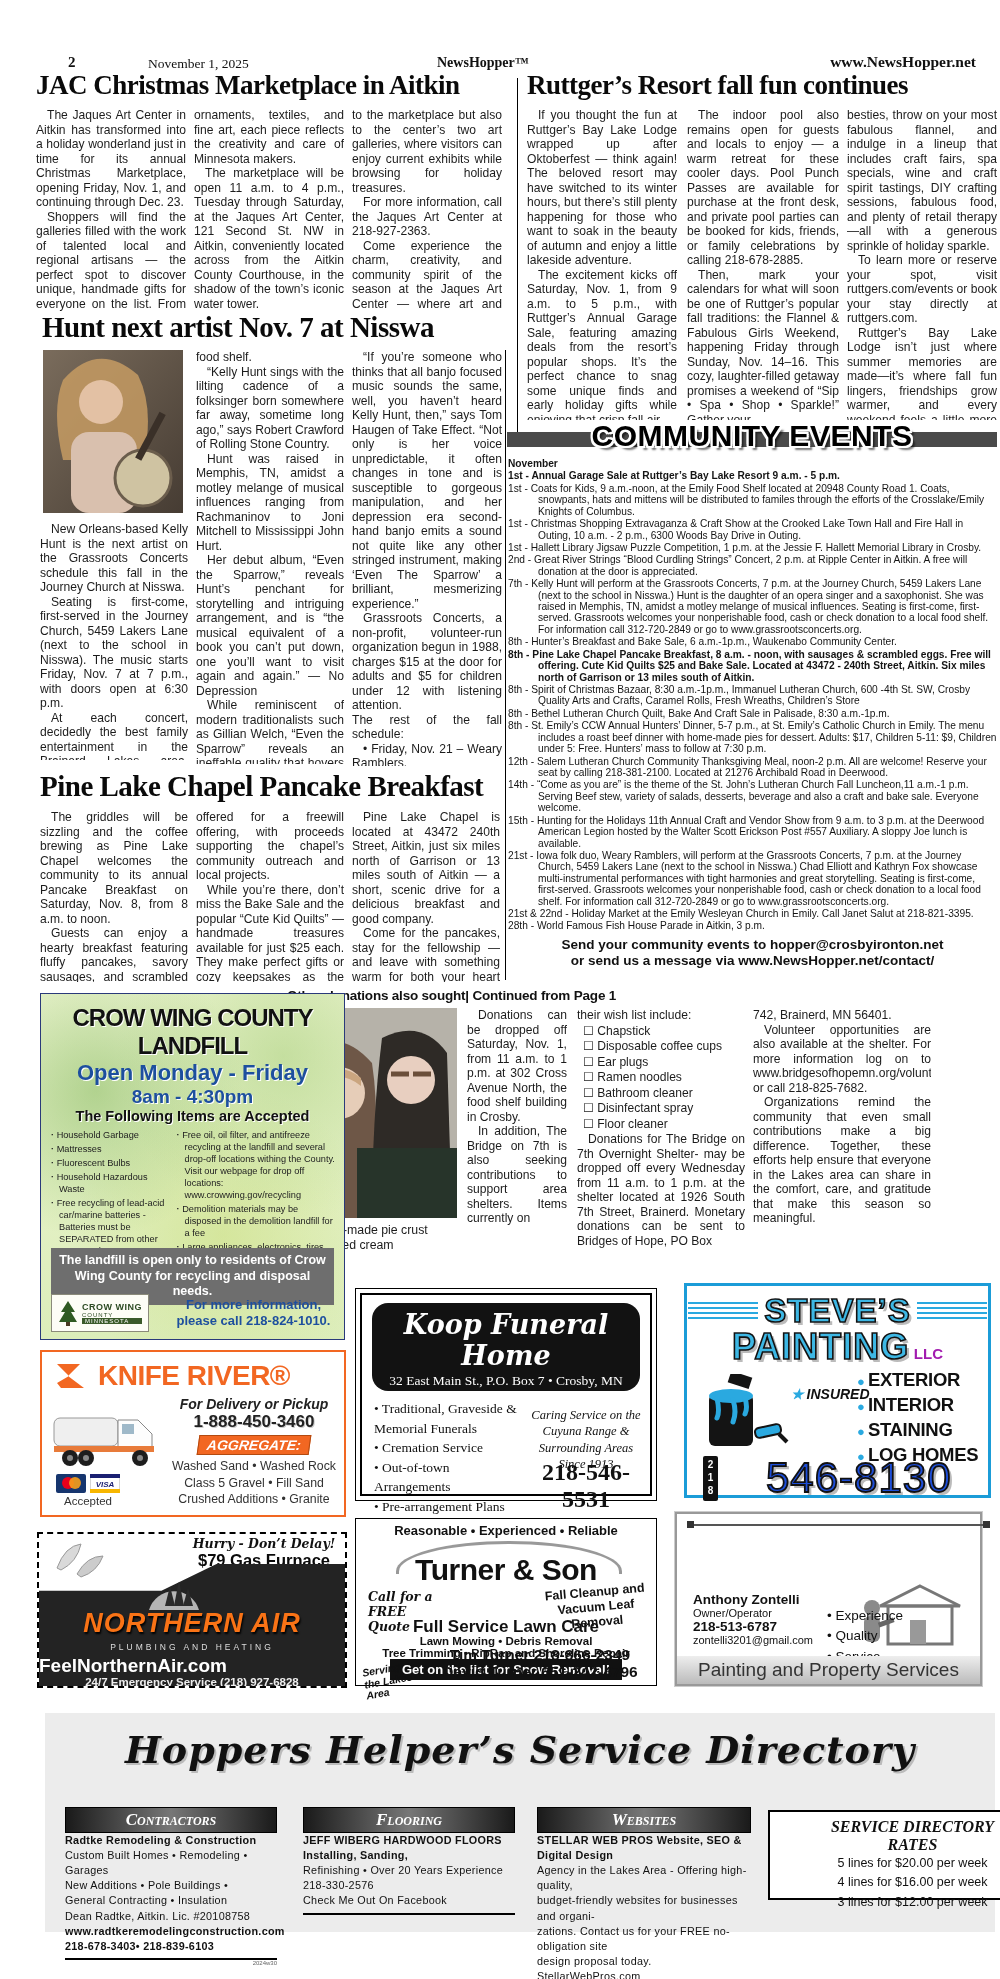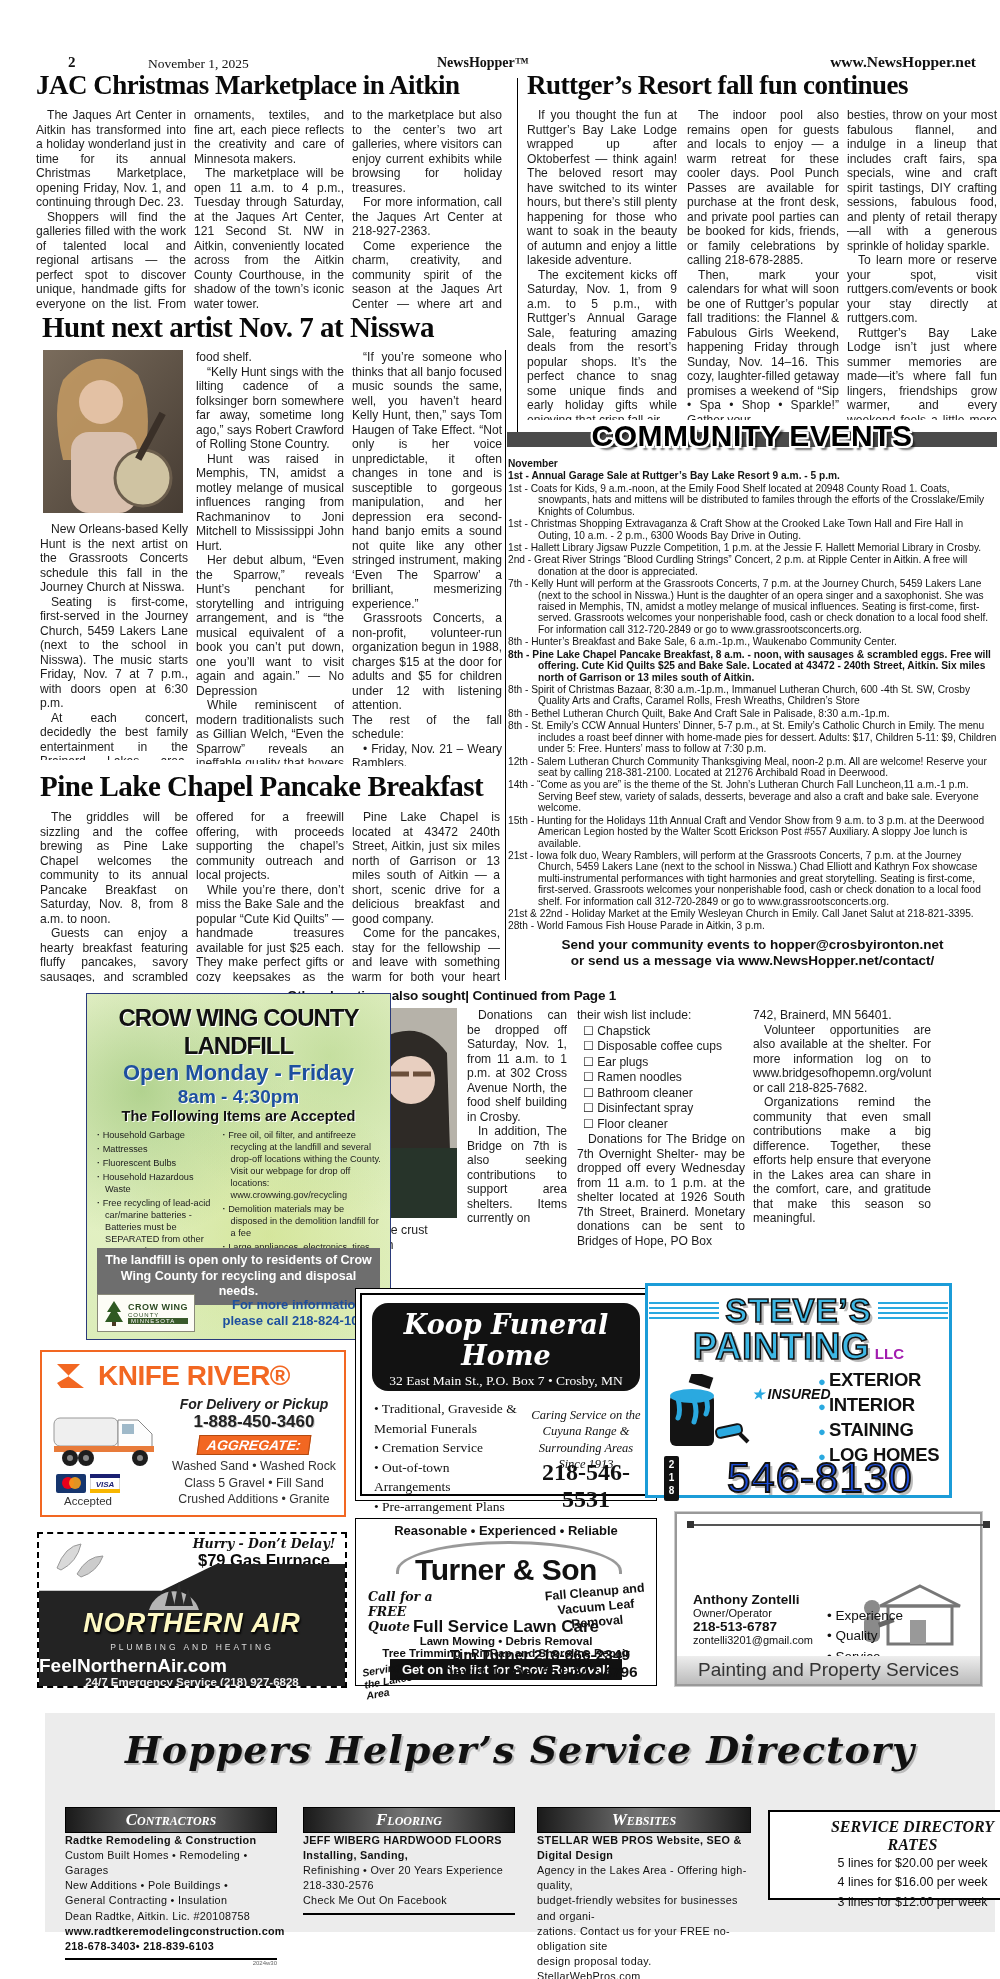--- a/index.html
+++ b/index.html
@@ -27,21 +27,21 @@
   
   .cont-title{font-weight:700;font-size:13.5px;letter-spacing:-.2px;}
   .photo-float{float:left;width:172px;margin-right:8px;}
   .chk{margin:1px 0 1px 6px;}
   .chk::before{content:"☐ ";}
   
   #lf{border:1.5px solid #2a3a7a;
       background:radial-gradient(circle at 18% 28%,rgba(110,170,70,.45),transparent 42%),
                  radial-gradient(circle at 80% 18%,rgba(140,190,90,.40),transparent 45%),
                  radial-gradient(circle at 60% 70%,rgba(200,220,120,.5),transparent 50%),
-                 linear-gradient(#eef6d2,#dcedba);margin-left:46px;}
+                 linear-gradient(#eef6d2,#dcedba);}
   .lf-title{font-weight:700;font-size:24px;letter-spacing:-1px;text-align:center;color:#111;
             text-shadow:1px 1px 0 #fff;}
   .lf-open{font-weight:700;font-size:22px;text-align:center;color:#1d4f9e;text-shadow:1px 1px 0 #fff;}
   .lf-hours{font-weight:700;font-size:19px;text-align:center;color:#1d4f9e;text-shadow:1px 1px 0 #fff;}
   .lf-acc{font-weight:700;font-size:14.5px;text-align:center;color:#111;text-shadow:1px 1px 0 #fff;}
   .lf-cols{display:flex;gap:8px;font-size:9.2px;line-height:1.3;color:#222;}
   .lf-b{padding-left:8px;text-indent:-8px;margin-bottom:2px;}
   .lf-b::before{content:"·  ";font-weight:700;}
   .lf-note{background:#6e6e6e;color:#fff;font-weight:700;font-size:12.5px;text-align:center;
            padding:5px 8px;line-height:1.25;}
@@ -59,21 +59,21 @@
           font-size:14px;padding:1px 8px;transform:skewX(-8deg);border:1px solid #b34a10;}
   .kr-lines{font-size:12.3px;color:#333;line-height:1.35;text-align:center;}
   .kr-acc{font-size:11.5px;color:#333;}
   
   #na{border:2.5px dashed #000;background:#fff;}
   .na-black{position:absolute;left:0;right:0;top:30px;bottom:0;background:#232323;
             clip-path:polygon(0 22%,40% 22%,58% 0,100% 0,100% 100%,0 100%);}
   .na-script{font-family:"DejaVu Serif",serif;font-style:italic;font-weight:700;font-size:12.5px;color:#111;}
   .na-offer{font-weight:700;font-size:16.5px;color:#0a0a0a;line-height:1.1;}
   .na-fine{font-size:6.5px;color:#333;}
-  .na-name{font-style:italic;font-weight:700;font-size:27px;color:#fef9c3;letter-spacing:1px;
+  .na-name{font-style:italic;font-weight:700;font-size:27px;color:#f97316;letter-spacing:1px;
            text-shadow:1px 2px 2px #000;}
   .na-tag{font-size:8.5px;letter-spacing:3px;color:#ddd;}
   .na-site{font-weight:700;font-size:19px;color:#fff;}
   .na-emerg{font-weight:700;font-size:11.5px;color:#eee;}
   
   #koop{border:1.5px solid #000;background:#fff;padding:4px;}
   .koop-inner{border:2px solid #000;height:100%;box-sizing:border-box;position:relative;}
   .koop-head{position:absolute;left:10px;right:10px;top:8px;height:88px;background:#121212;border-radius:16px;
              text-align:center;color:#fff;}
   .koop-name{font-family:"DejaVu Serif",serif;font-style:italic;font-weight:700;font-size:27px;padding-top:6px;}
@@ -419,21 +419,21 @@
           <div class="kp-b">Traditional, Graveside &amp; Memorial Funerals</div>
           <div class="kp-b">Cremation Service</div>
           <div class="kp-b">Out-of-town Arrangements</div>
           <div class="kp-b">Pre-arrangement Plans</div>
         </div>
       <div class="abs koop-caring" style="left:162px;top:112px;width:124px">Caring Service on the Cuyuna Range &amp; Surrounding Areas Since 1913</div>
       <div class="abs koop-phone" style="left:162px;top:164px;width:124px;text-align:center">218-546-5531</div>
     </div>
   </div>
 
-  <div class="abs" id="sv" style="left:645px;top:1283px;width:307px;height:215px;box-sizing:border-box">
+  <div class="abs" id="sv" style="left:684px;top:1283px;width:307px;height:215px;box-sizing:border-box">
     <div style="display:flex;align-items:center;justify-content:center;gap:6px;margin-top:6px">
       <div class="sv-stripes"></div>
       <span class="sv-name" style="font-size:33px">STEVE’S</span>
       <div class="sv-stripes"></div>
     </div>
     <div style="text-align:center;margin-top:-4px">
       <span class="sv-name" style="font-size:36px">PAINTING</span>
       <span class="sv-llc">LLC</span>
     </div>
     <svg class="abs" style="left:16px;top:88px" width="86" height="78" viewBox="0 0 86 78">

